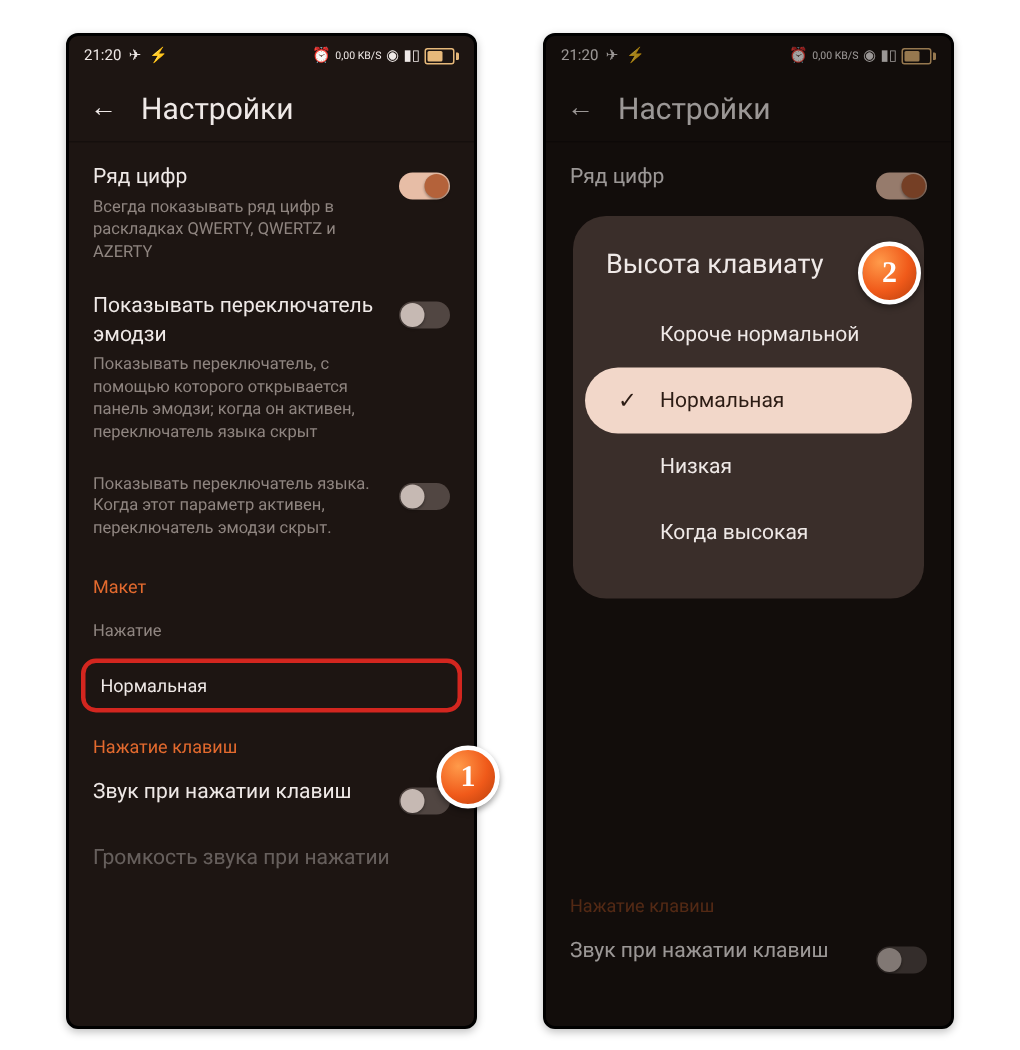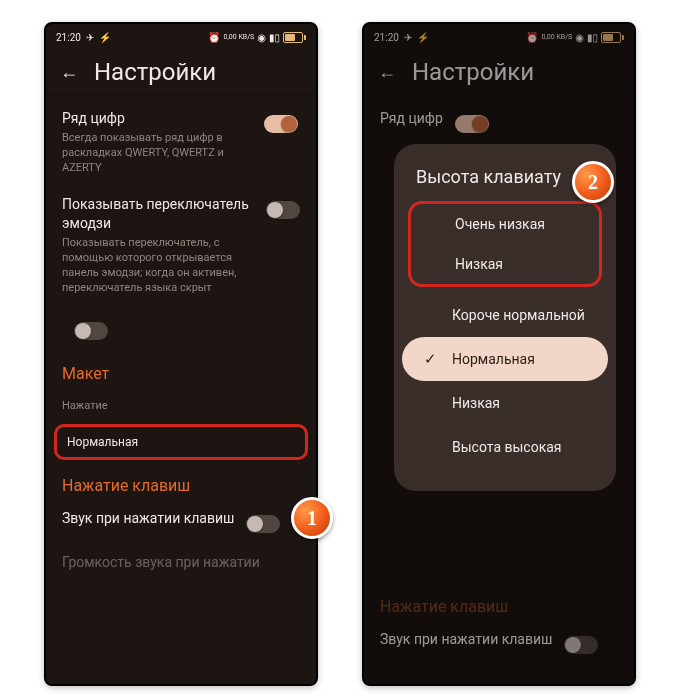--- a/index.html
+++ b/index.html
@@ -35,45 +35,45 @@
   .sb-right{gap:3px;}
   .batt{display:inline-flex;align-items:center;}
   .batt-body{width:18px;height:9px;border:1px solid #e7b97a;border-radius:2px;position:relative;}
   .batt-fill{position:absolute;left:1px;top:1px;bottom:1px;width:55%;background:#e7b97a;border-radius:1px;}
   .batt-tip{width:2px;height:5px;background:#e7b97a;margin-left:1px;border-radius:0 1px 1px 0;}
 
   
   .header{display:flex;align-items:center;gap:16px;height:44px;padding:0 14px;
     border-bottom:1px solid rgba(0,0,0,.25);}
   .back{font-size:18px;color:var(--text);line-height:1;}
-  .title{font-size:24px;font-weight:400;}
+  .title{font-size:20px;font-weight:400;}
 
   .content{padding:4px 0 0 0;}
   .row{padding:10px 16px;}
-  .row.toggle{display:flex;align-items:flex-start;justify-content:flex-start;gap:12px;}
+  .row.toggle{display:flex;align-items:flex-start;justify-content:space-between;gap:12px;}
   .row .rtitle{font-size:14px;color:var(--text);line-height:1.35;margin-bottom:3px;}
   .row .rdesc{font-size:11px;color:var(--muted);line-height:1.35;max-width:190px;}
   .row .rsub{font-size:11px;color:var(--muted);margin-top:2px;}
 
-  .section{padding:14px 16px 4px;font-size:16px;color:var(--accent);}
+  .section{padding:14px 16px 4px;font-size:12px;color:var(--accent);}
 
   .toggle-sw{flex:0 0 auto;width:34px;height:18px;background:var(--toggle-off);
     border-radius:10px;position:relative;margin-top:6px;}
   .toggle-sw .knob{width:16px;height:16px;border-radius:50%;background:var(--toggle-knob);
     position:absolute;top:1px;left:1px;box-shadow:0 1px 2px rgba(0,0,0,.4);}
   .toggle-sw.on{background:var(--toggle-on);}
   .toggle-sw.on .knob{left:auto;right:1px;background:#b4623a;}
 
   .hl{border:3px solid var(--highlight);border-radius:10px;margin:2px 8px;padding:8px 10px;}
 
   .faded{opacity:.35;}
 
   
   .dialog-scrim{position:absolute;inset:0;background:rgba(0,0,0,.35);}
-  .dialog{position:absolute;left:30px;right:18px;top:120px;border-radius:22px;
+  .dialog{position:absolute;left:18px;right:18px;top:120px;border-radius:22px;
     background:var(--dialog);padding:18px 8px 22px 8px;}
   .dialog-title{font-size:18px;padding:4px 14px 14px;color:var(--text);}
   .opt{font-size:14px;color:var(--text);padding:13px 22px;border-radius:22px;
     display:flex;align-items:center;gap:14px;}
   .opt.selected{background:var(--selected);color:#2c1c14;}
   .check{font-size:15px;width:14px;}
   .opt .check.hidden{visibility:hidden;}
   .opt-hl{border:3px solid var(--highlight);border-radius:14px;margin:0 6px 6px 6px;}
   .opt-hl .opt{padding:11px 16px;}
 
@@ -131,20 +131,21 @@
           <div class="rtitle">Показывать переключатель эмодзи</div>
           <div class="rdesc">Показывать переключатель, с помощью которого открывается панель эмодзи; когда он активен, переключатель языка скрыт</div>
         </div>
         <div class="toggle-sw">
             <div class="knob"></div>
           </div>
       </div>
 
       <div class="row toggle">
         <div>
+          <div class="rdesc">Показывать переключатель языка. Когда этот параметр активен, переключатель эмодзи скрыт.</div>
         </div>
         <div class="toggle-sw">
             <div class="knob"></div>
           </div>
       </div>
 
       <div class="section">Макет</div>
 
       <div class="row">
         <div class="rsub">Нажатие</div>
@@ -217,45 +218,35 @@
         <div class="toggle-sw">
             <div class="knob"></div>
           </div>
       </div>
     </div>
 
     <div class="dialog-scrim"></div>
     <div class="dialog">
       <div class="dialog-title">Высота клавиату</div>
 
-      <div class="opt-hl">
-        <div class="opt">
-          <span class="check hidden">✓</span>
-          <span>Очень низкая</span>
-        </div>
-        <div class="opt">
-          <span class="check hidden">✓</span>
-          <span>Низкая</span>
-        </div>
-      </div>
 
       <div class="opt">
         <span class="check hidden">✓</span>
         <span>Короче нормальной</span>
       </div>
       <div class="opt selected">
         <span class="check">✓</span>
         <span>Нормальная</span>
       </div>
       <div class="opt">
         <span class="check hidden">✓</span>
         <span>Низкая</span>
       </div>
       <div class="opt">
         <span class="check hidden">✓</span>
-        <span>Высота высокая</span>
+        <span>Когда высокая</span>
       </div>
     </div>
   </div>
 
   <div class="marker" style="left:291px;top:497px">1</div>
   <div class="marker" style="left:572px;top:161px">2</div>
 </div>
 
 </body></html>

